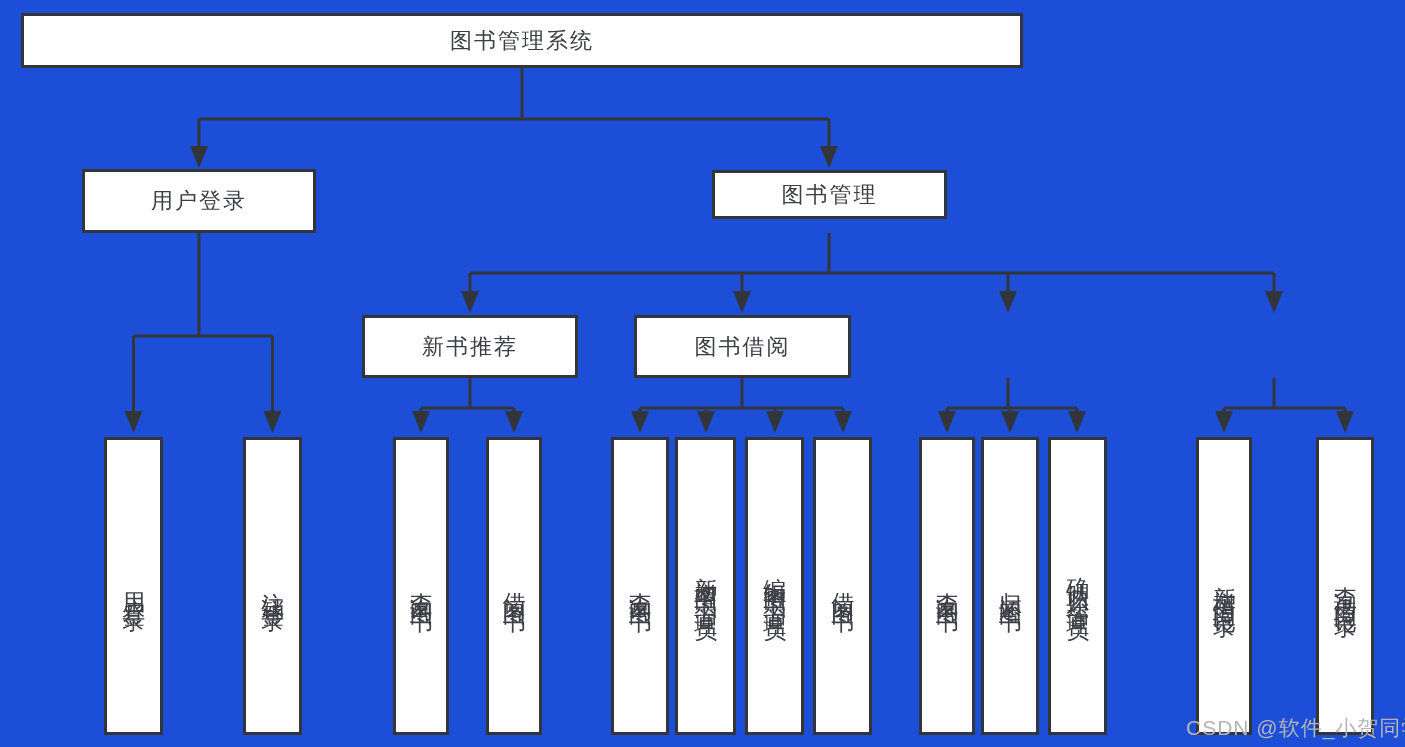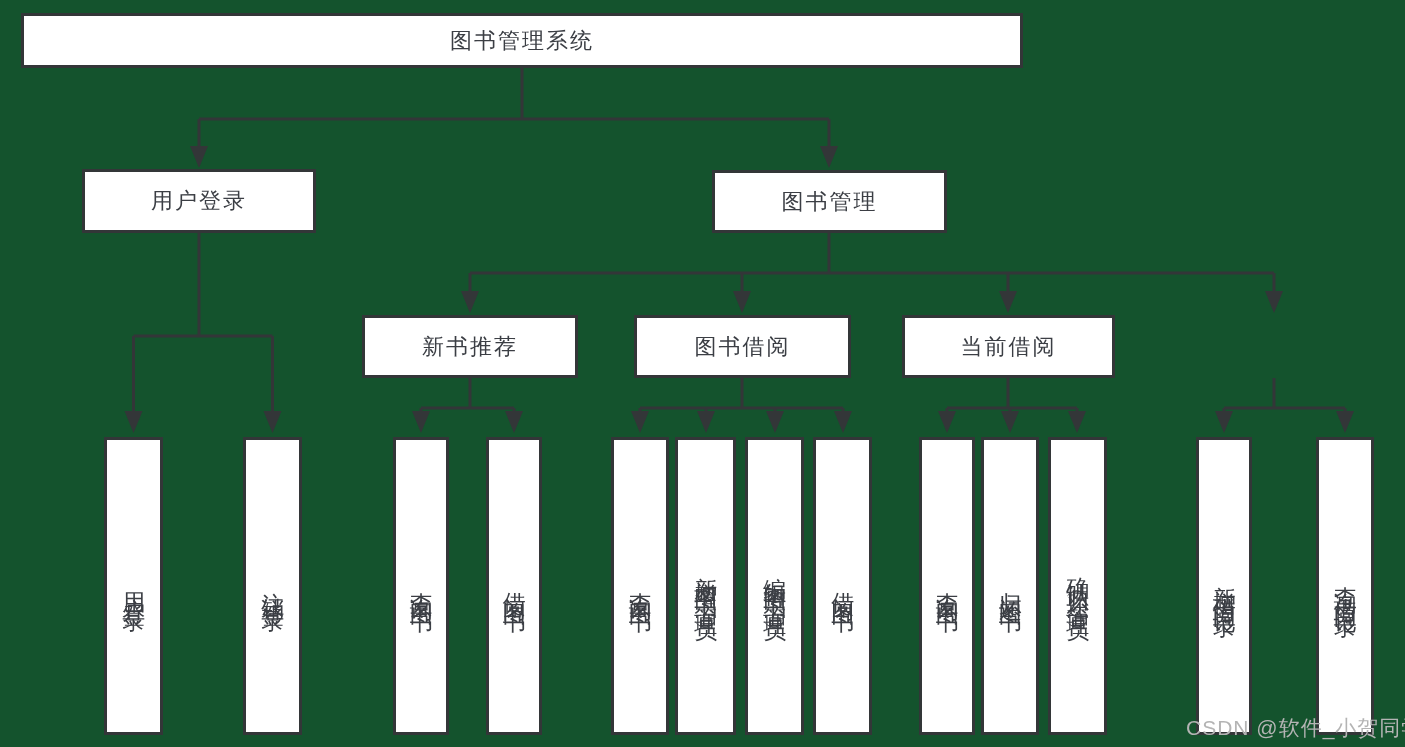--- a/index.html
+++ b/index.html
@@ -1,19 +1,19 @@
 <!DOCTYPE html>
 <html><head>
 <meta charset="utf-8">
 <style>
   html,body{margin:0;padding:0;background:#ffffff;}
   .canvas{
     position:relative;
     width:1405px;height:747px;
-    background:#14532d;
+    background:#1d4ed8;
     font-family:"Liberation Sans","DejaVu Sans",sans-serif;
     overflow:hidden;
   }
   .wires{position:absolute;left:0;top:0;width:1405px;height:747px;}
   .box{
     position:absolute;
     box-sizing:border-box;
     border:3px solid #333638;
     background:#ffffff;
     display:flex;align-items:center;justify-content:center;
@@ -86,25 +86,24 @@
       <polygon points="1068,411 1086,411 1077,433"></polygon>
 
       <polygon points="1215,411 1233,411 1224,433"></polygon>
       <polygon points="1336,411 1354,411 1345,433"></polygon>
     </g>
   </svg>
 
   <div class="box h" style="left:21px;top:13px;width:1002px;height:55px;">图书管理系统</div>
 
   <div class="box h" style="left:82px;top:169px;width:234px;height:64px;">用户登录</div>
-  <div class="box h" style="left:712px;top:170px;width:235px;height:63px;">图书管理</div>
+  <div class="box h" style="left:712px;top:170px;width:235px;height:49px;">图书管理</div>
 
   <div class="box h" style="left:362px;top:315px;width:216px;height:63px;">新书推荐</div>
   <div class="box h" style="left:634px;top:315px;width:217px;height:63px;">图书借阅</div>
-  <div class="box h" style="left:902px;top:315px;width:213px;height:63px;">当前借阅</div>
 
   <div class="box v" style="left:104px;top:437px;width:59px;height:298px;">用户登录</div>
   <div class="box v" style="left:243px;top:437px;width:59px;height:298px;">注销登录</div>
 
   <div class="box v" style="left:393px;top:437px;width:56px;height:298px;">查询图书</div>
   <div class="box v" style="left:486px;top:437px;width:56px;height:298px;">借阅图书</div>
 
   <div class="box v" style="left:611px;top:437px;width:58px;height:298px;">查询图书</div>
   <div class="box v" style="left:675px;top:437px;width:61px;height:298px;">新增图书（管理员）</div>
   <div class="box v" style="left:745px;top:437px;width:59px;height:298px;">编辑图书（管理员）</div>

